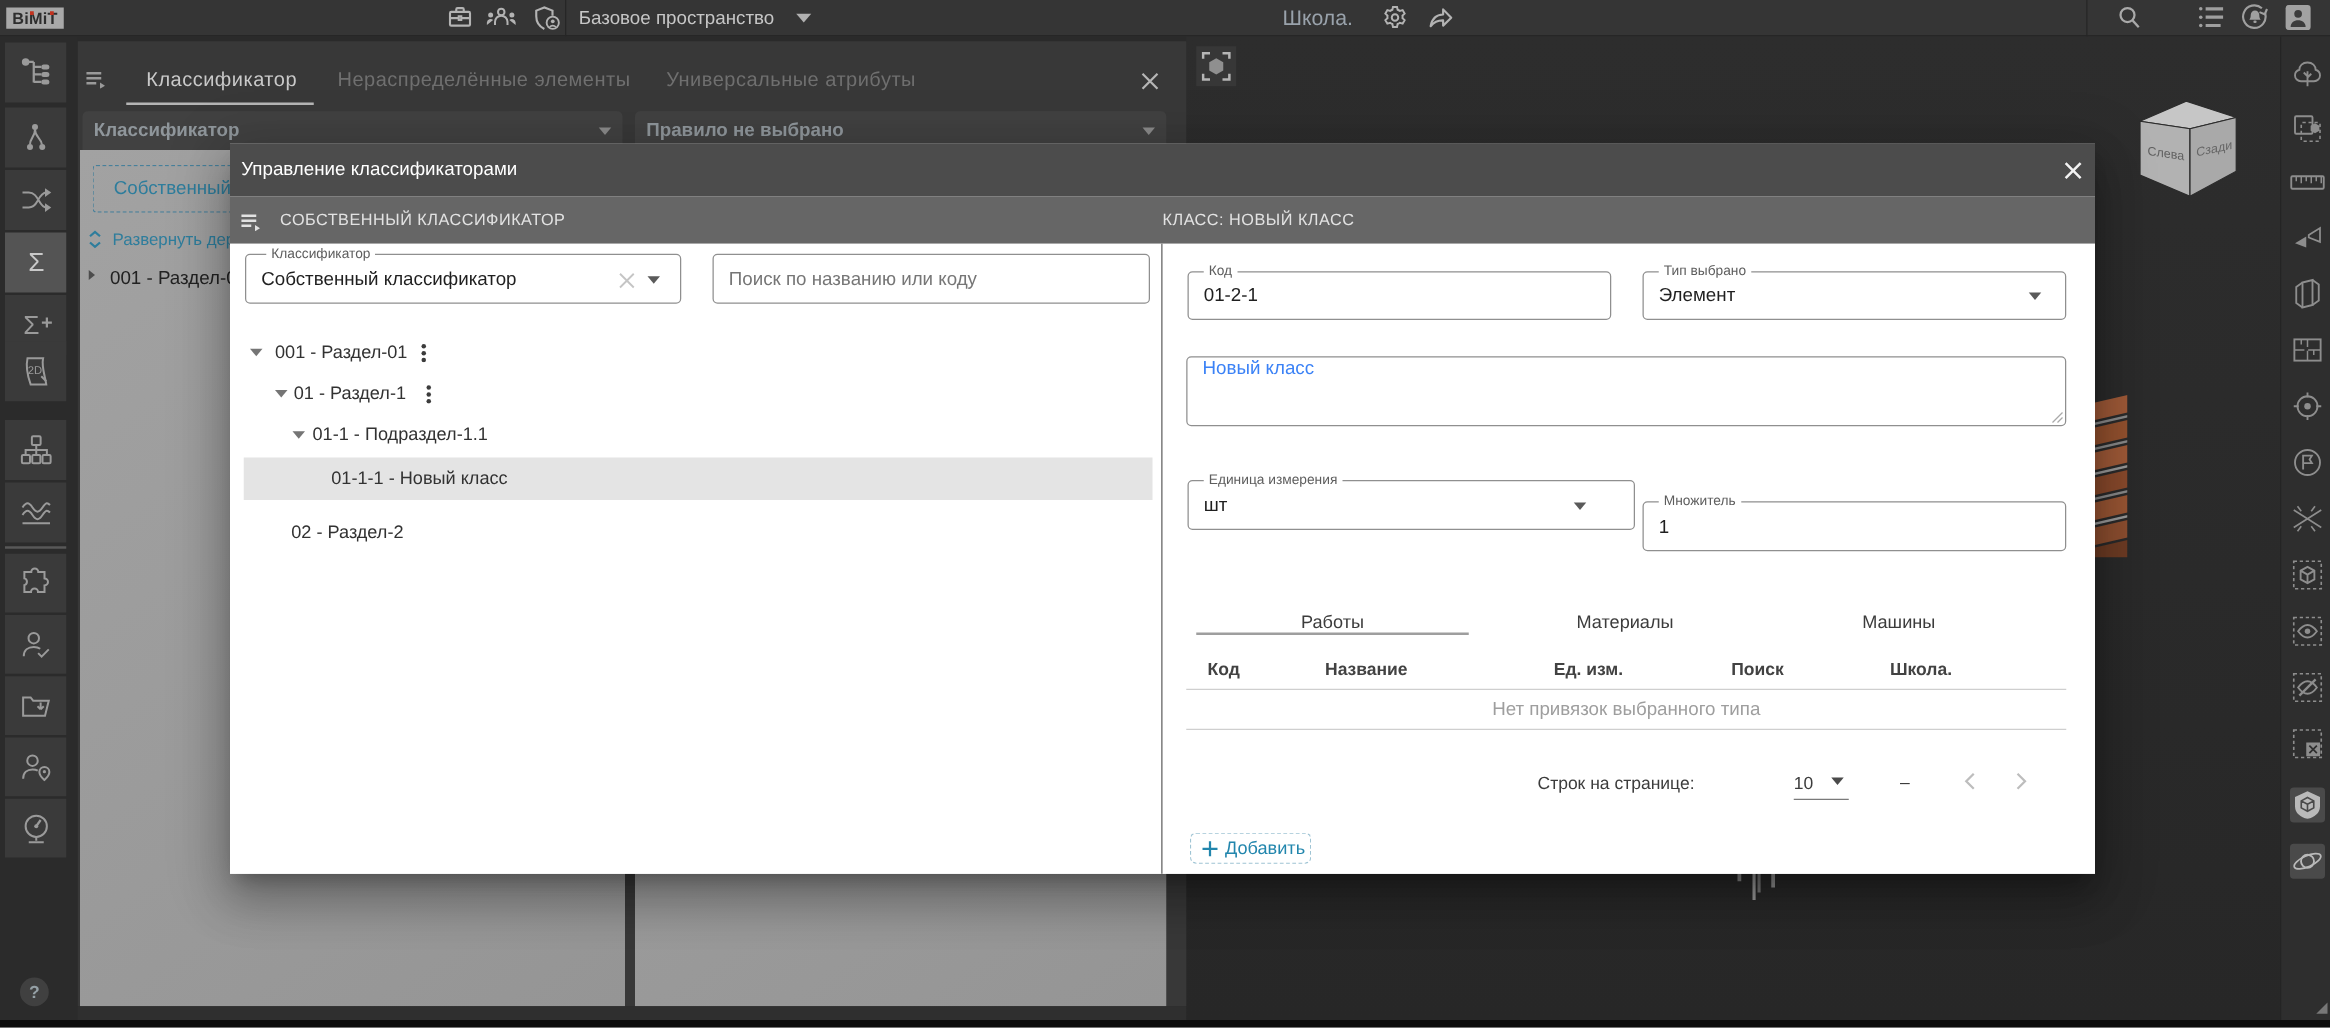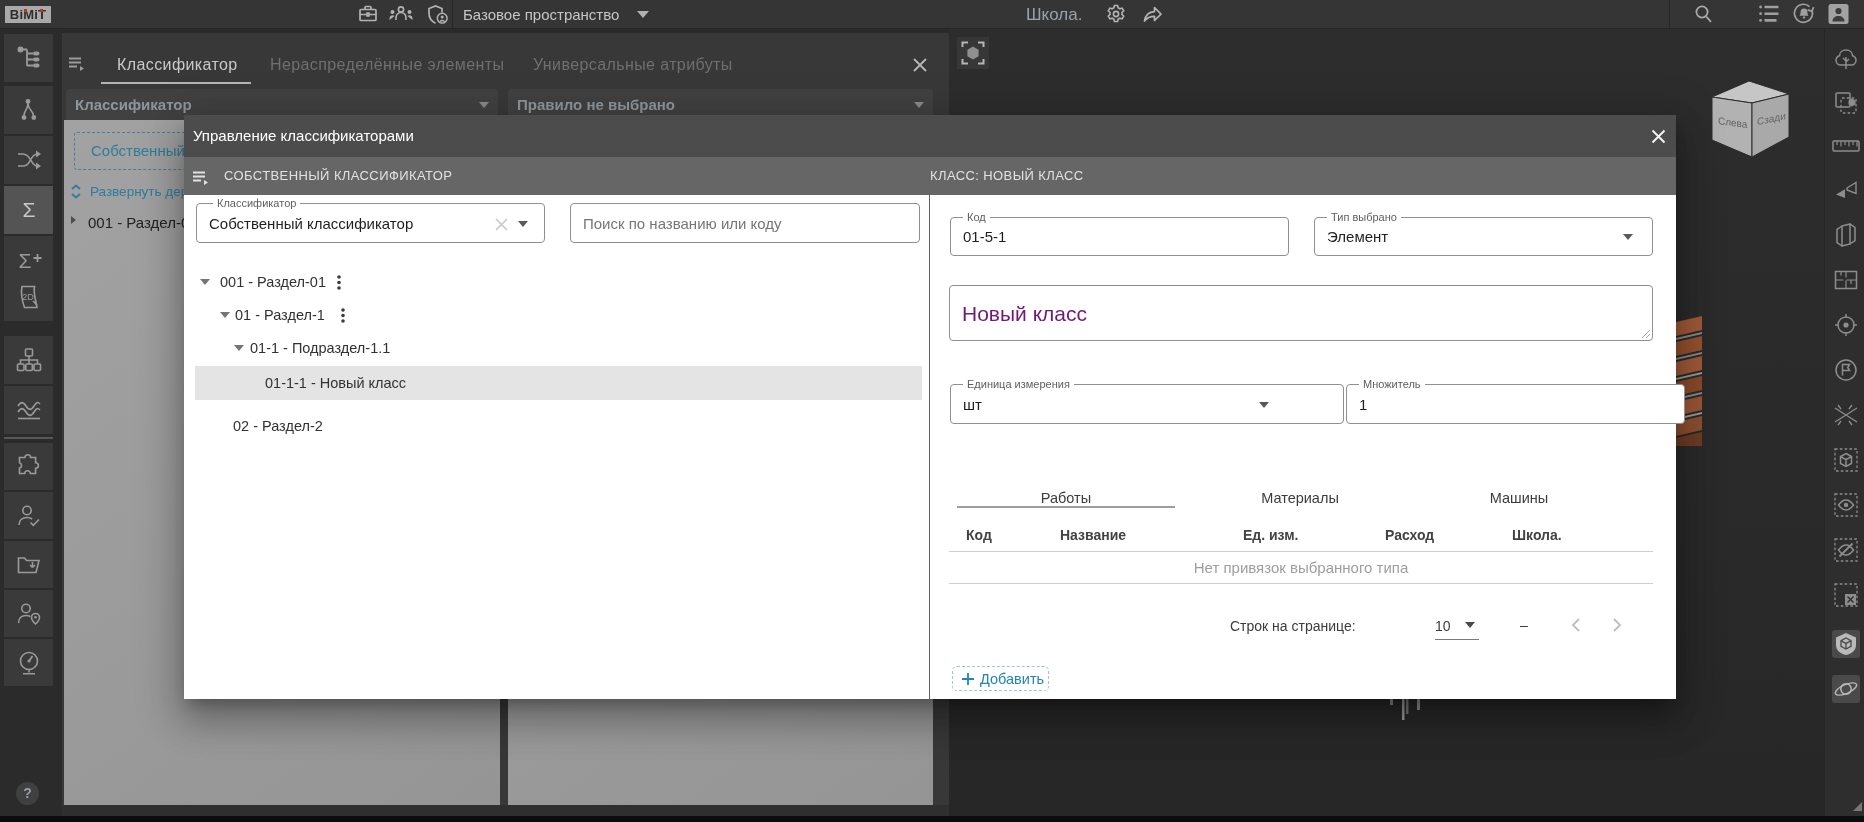--- a/index.html
+++ b/index.html
@@ -435,54 +435,54 @@
   <div class="tcaret" style="left:50px; top:230px;"></div>
   <div class="treerow" style="left:66px; top:216.5px;">01-1 - Подраздел-1.1</div>
 
   <div class="abs" style="left:11px; top:251px; width:727px; height:34px; background:#e4e4e4;"></div>
   <div class="treerow" style="left:81px; top:251.5px;">01-1-1 - Новый класс</div>
 
   <div class="treerow" style="left:49px; top:294.5px;">02 - Раздел-2</div>
 
   <div class="fieldset" style="left:766px; top:102px; width:339px; height:39px;">
     <div class="lbl" style="left:12px;">Код</div>
-    <div class="val">01-5-1</div>
+    <div class="val">01-2-1</div>
   </div>
   <div class="fieldset" style="left:1130px; top:102px; width:339px; height:39px;">
     <div class="lbl" style="left:12px;">Тип выбрано</div>
     <div class="val">Элемент</div>
     <div class="selcaret" style="left:308px; top:16px;"></div>
   </div>
 
   <div class="abs" style="left:765px; top:170px; width:704px; height:56px; border:1px solid #8f8f8f; border-radius:4px;">
-    <div style="position:absolute; left:12px; top:16px; font-size:21px; color:#701a75;">Новый класс</div>
+    <div style="position:absolute; left:12px; top:0; font-size:15px; color:#3b82f6;">Новый класс</div>
     <svg class="abs" style="right:1px; bottom:1px;" width="10" height="10" viewBox="0 0 10 10">
         <path d="M9 1 L1 9 M9 5 L5 9" stroke="#a9a9a9" stroke-width="1"></path>
       </svg>
   </div>
 
-  <div class="fieldset" style="left:766px; top:269px; width:394px; height:40px;">
+  <div class="fieldset" style="left:766px; top:269px; width:358px; height:40px;">
     <div class="lbl" style="left:12px;">Единица измерения</div>
     <div class="val">шт</div>
     <div class="selcaret" style="left:308px; top:17px;"></div>
   </div>
-  <div class="fieldset" style="left:1130px; top:269px; width:339px; height:40px;margin-left:32px;">
+  <div class="fieldset" style="left:1130px; top:286px; width:339px; height:40px;">
     <div class="lbl" style="left:12px;">Множитель</div>
     <div class="val">1</div>
   </div>
 
   <div class="mtab" style="left:765px; top:375px;">Работы</div>
   <div class="mtab" style="left:999px; top:375px;">Материалы</div>
   <div class="mtab" style="left:1218px; top:375px;">Машины</div>
   <div class="abs" style="left:773px; top:391px; width:218px; height:2px; background:#9e9e9e;"></div>
 
   <div class="thead" style="left:782px; top:412px;">Код</div>
   <div class="thead" style="left:876px; top:412px;">Название</div>
   <div class="thead" style="left:1059px; top:412px;">Ед. изм.</div>
-  <div class="thead" style="left:1201px; top:412px;">Расход</div>
+  <div class="thead" style="left:1201px; top:412px;">Поиск</div>
   <div class="thead" style="left:1328px; top:412px;">Школа.</div>
   <div class="abs" style="left:765px; top:436px; width:704px; height:1px; background:#cfcfcf;"></div>
   <div class="abs" style="left:765px; top:444px; width:704px; text-align:center; font-size:15px; color:#9e9e9e;">Нет привязок выбранного типа</div>
   <div class="abs" style="left:765px; top:468px; width:704px; height:1px; background:#cfcfcf;"></div>
 
   <div class="pagtxt" style="left:1046px; top:503px; width:170px; text-align:left; white-space:nowrap;">Строк на странице:</div>
   <div class="pagtxt" style="left:1251px; top:503px;">10</div>
   <div class="selcaret" style="left:1281px; top:507px; border-top-color:#4a4a4a;"></div>
   <div class="abs" style="left:1251px; top:524px; width:44px; height:1px; background:#7a7a7a;"></div>
   <div class="pagtxt" style="left:1336px; top:502px;">–</div>

